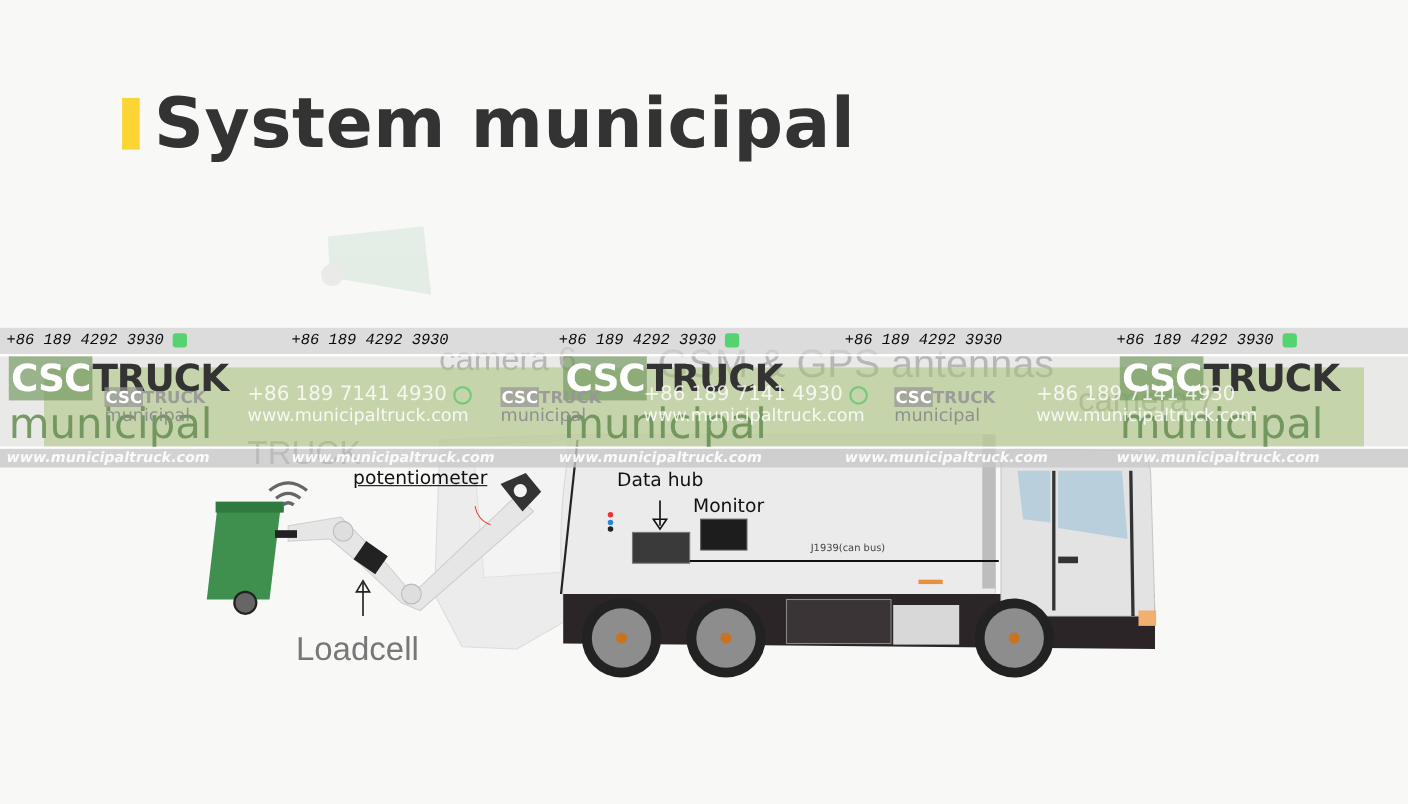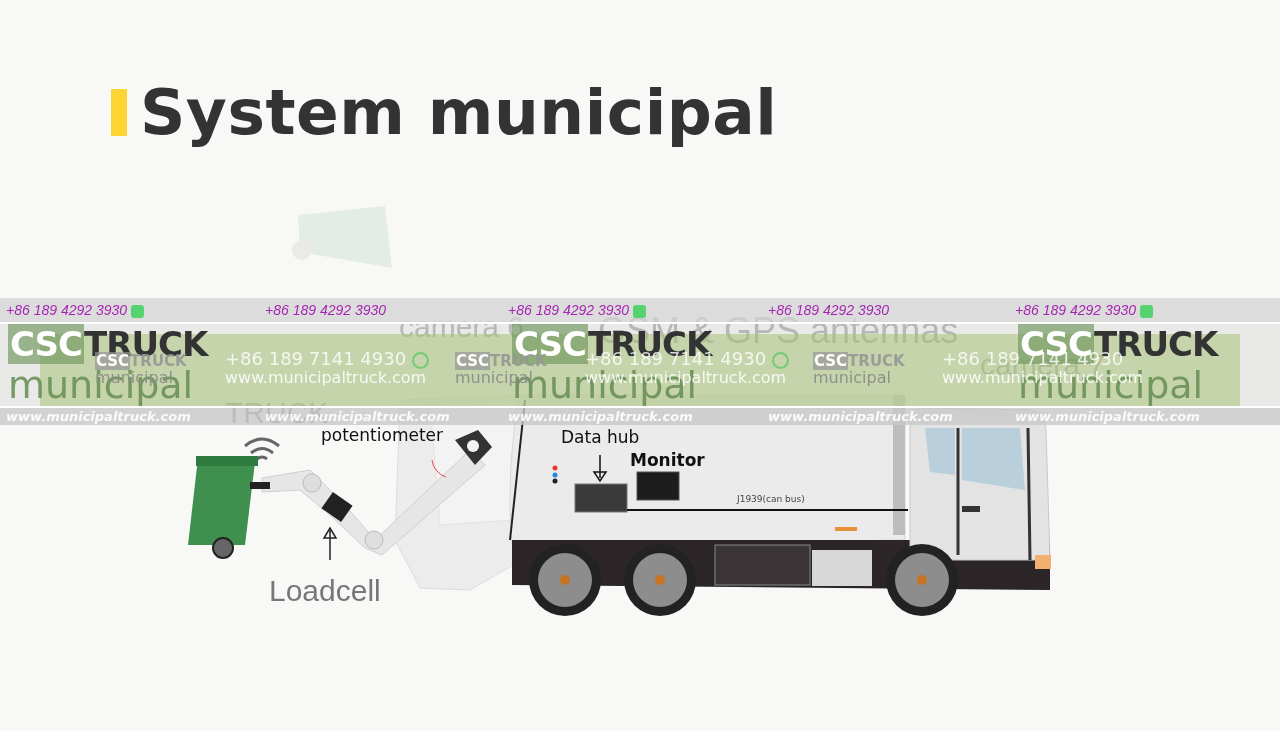--- a/index.html
+++ b/index.html
@@ -18,21 +18,21 @@
   
   .lbl-light { font-family:"Liberation Sans", sans-serif; color:#8a8a8a; white-space:nowrap; }
   .lbl-dark  { font-family:"DejaVu Sans", sans-serif; color:#111; white-space:nowrap; }
 
   
   .wm-top { left:0; top:298px; width:1280px; height:24px; background:rgba(215,215,215,0.85); }
   .wm-line { left:0; width:1280px; height:2px; background:#ffffff; }
   .wm-mid { left:0; top:324px; width:1280px; height:82px; background:rgba(220,220,220,0.55); }
   .wm-green { top:334px; height:72px; background:rgba(170,195,120,0.55); }
   .wm-bot { left:0; top:408px; width:1280px; height:17px; background:rgba(200,200,200,0.8); }
-  .wm-phone { font-family:Liberation Sans, sans-serif; font-style:italic; color:#a21caf; font-size:14px; white-space:nowrap; opacity:0.95; }
+  .wm-phone { font-family:Liberation Mono, monospace; font-style:italic; color:#000000; font-size:14px; white-space:nowrap; opacity:0.95; }
   .wm-url-i { font-family:"DejaVu Sans", sans-serif; font-style:italic; font-weight:bold; color:#ffffff; font-size:13px; white-space:nowrap; opacity:0.9; }
   .wa { display:inline-block; width:13px; height:13px; background:#4fd36b; border-radius:3px; vertical-align:middle; }
   .logo-big { font-family:"DejaVu Sans", sans-serif; font-weight:bold; font-size:34px; letter-spacing:-1px; white-space:nowrap; line-height:36px; }
   .logo-big .csc { color:#ffffff; background:rgba(110,150,90,0.65); padding:0 2px; }
   .logo-big .truck { color:#333333; }
   .muni-big { font-family:"DejaVu Sans", sans-serif; font-size:38px; color:rgba(100,140,80,0.85); white-space:nowrap; line-height:38px; }
   .logo-sm { font-family:"DejaVu Sans", sans-serif; font-weight:bold; font-size:15px; white-space:nowrap; }
   .logo-sm .csc { color:#ffffff; background:rgba(150,150,150,0.7); padding:0 1px; }
   .logo-sm .truck { color:rgba(150,150,150,0.9); }
   .muni-sm { font-family:"DejaVu Sans", sans-serif; font-size:16px; color:rgba(140,140,140,0.95); white-space:nowrap; }
@@ -127,24 +127,24 @@
     <rect x="196" y="456" width="62" height="10" fill="#2f7a3f"></rect>
     <rect x="250" y="482" width="20" height="7" fill="#222"></rect>
     <circle cx="223" cy="548" r="10" fill="#666" stroke="#222" stroke-width="2"></circle>
   </g>
 </svg>
 
 <div class="abs lbl-light" style="left:399px;top:310px;font-size:30px;">camera 6</div>
 <div class="abs lbl-light" style="left:598px;top:310px;font-size:36px;">GSM &amp; GPS antennas</div>
 <div class="abs lbl-light" style="left:980px;top:348px;font-size:30px;">camera 7</div>
 <div class="abs lbl-light" style="left:225px;top:396px;font-size:30px;">TRUCK</div>
-<div class="abs lbl-dark" style="left:321px;top:425px;font-size:17px;">potentiometer</div>
+<div class="abs lbl-dark" style="left:321px;top:425px;font-size:17px;text-decoration:underline;">potentiometer</div>
 <div class="abs lbl-light" style="left:269px;top:574px;font-size:30px;color:#777;">Loadcell</div>
 <div class="abs lbl-dark" style="left:561px;top:427px;font-size:17px;">Data hub</div>
-<div class="abs lbl-dark" style="left:630px;top:450px;font-size:17px;font-weight:bold;">Monitor</div>
+<div class="abs lbl-dark" style="left:630px;top:450px;font-size:17px;">Monitor</div>
 <div class="abs lbl-dark" style="left:737px;top:494px;font-size:9px;color:#444;text-align:right;">J1939(can bus)</div>
 
 <div class="abs wm-top"></div>
 <div class="abs wm-line" style="top:322px"></div>
 <div class="abs wm-mid"></div>
 <div class="abs wm-green" style="left:40px;width:1200px;"></div>
 <div class="abs wm-line" style="top:406px"></div>
 <div class="abs wm-bot"></div>
 
 <div class="abs wm-phone" style="left:6px;top:302px;"><span>+86 189 4292 3930</span> <span class="wa"></span></div>

